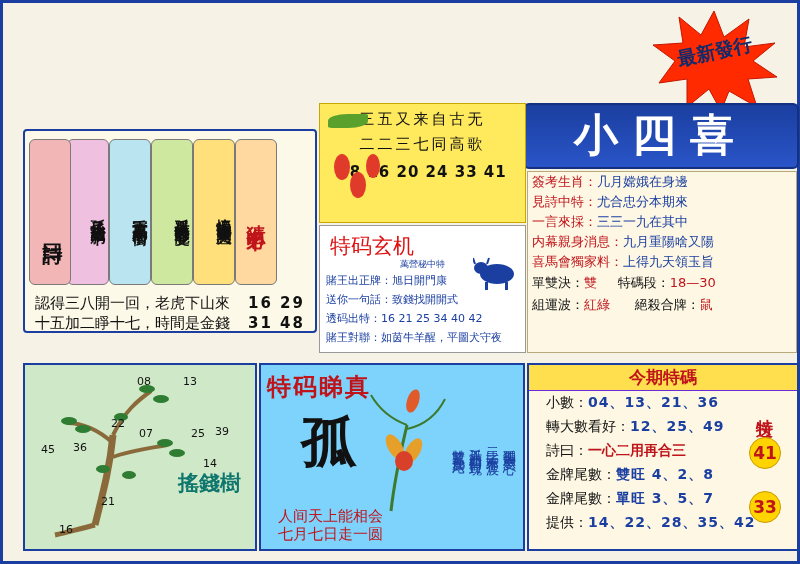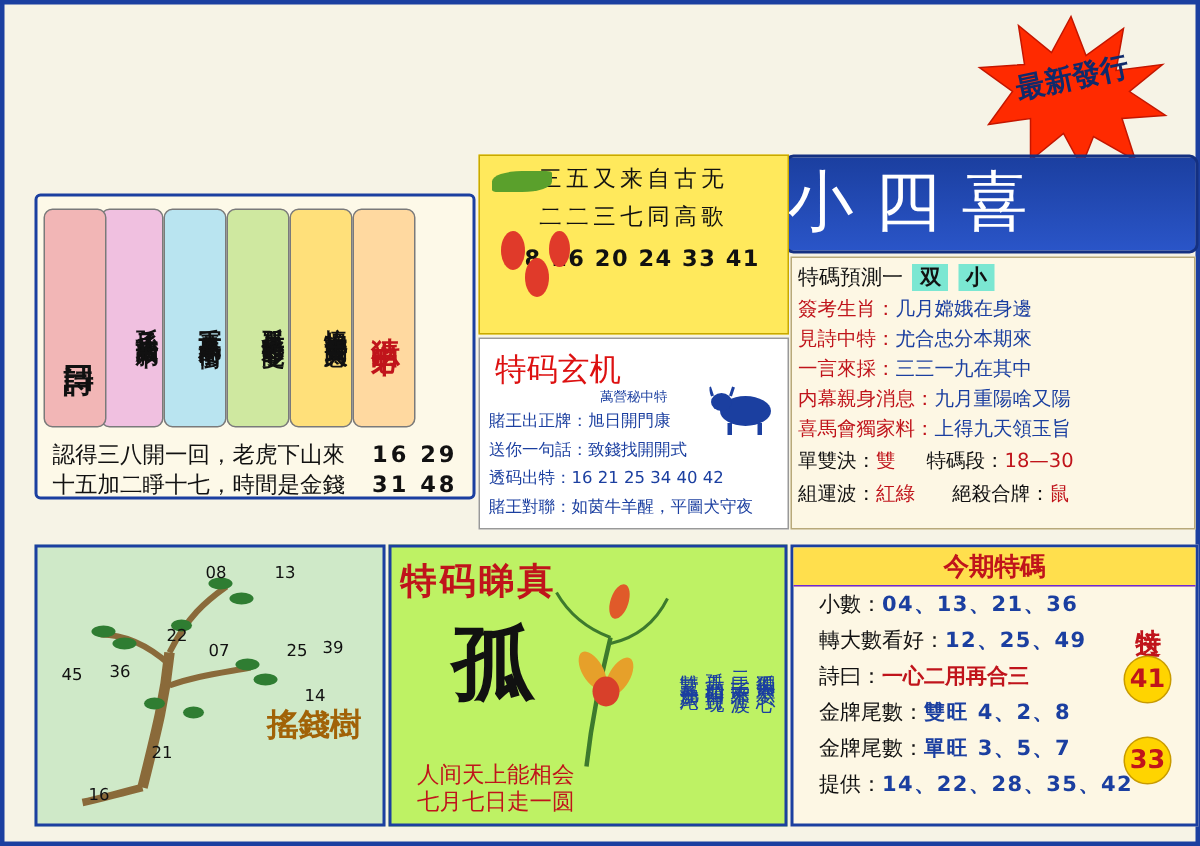--- a/index.html
+++ b/index.html
@@ -38,22 +38,22 @@
     transform:rotate(-12deg);
     color:#102a6b;
   }
   
   #brand{
     position:absolute;left:520px;top:100px;width:272px;height:62px;
     background:linear-gradient(#1b3fa0,#2a55c8);
     border:2px solid #143081;border-radius:6px;
   }
   #brand .t{
-    color:#fff;font-size:44px;font-weight:normal;letter-spacing:14px;
-    text-align:left;line-height:60px;
+    color:#fff;font-size:44px;font-weight:bold;letter-spacing:14px;
+    text-align:center;line-height:60px;
   }
   
   #poem-box{
     position:absolute;left:20px;top:126px;width:290px;height:200px;
     background:#fdf9e8;border:2px solid #1b3fa0;border-radius:4px;
   }
   .poem-col{
     position:absolute;top:8px;width:40px;height:144px;
     border-radius:6px;border:1px solid #7a7a7a;
   }
@@ -114,27 +114,27 @@
   #pred .line .k{color:#c0141b;}
   #pred .line .v{color:#1b3fa0;}
   #pred .foot{font-size:13px;padding:2px 4px;color:#111;}
   #pred .foot .r{color:#c0141b;}
   
   #tree-box{
     position:absolute;left:20px;top:360px;width:230px;height:184px;
     background:#cfe9c8;border:2px solid #1b3fa0;
   }
   #tree-box .cap{
-    position:absolute;right:14px;bottom:52px;font-size:21px;font-weight:bold;color:#a16207;
+    position:absolute;right:14px;bottom:52px;font-size:21px;font-weight:bold;color:#0f766e;
   }
   .tnum{position:absolute;font-size:11px;color:#111;}
   
   #orchid{
     position:absolute;left:256px;top:360px;width:262px;height:184px;
-    background:#bef264;border:2px solid #1b3fa0;
+    background:#7dd3fc;border:2px solid #1b3fa0;
   }
   #orchid .ttl{
     position:absolute;left:6px;top:6px;font-size:24px;font-weight:bold;color:#c0141b;letter-spacing:2px;
   }
   #orchid .big{
     position:absolute;left:40px;top:40px;font-size:56px;font-weight:bold;color:#111;
   }
   #orchid .poem{
     position:absolute;left:6px;bottom:6px;font-size:15px;color:#c0141b;line-height:18px;margin-left:11px;
   }
@@ -238,25 +238,20 @@
       <rect x="12" y="26" width="3" height="8" fill="#1b3fa0"></rect>
       <rect x="32" y="26" width="3" height="8" fill="#1b3fa0"></rect>
     </svg>
     <div class="row">賭王出正牌：旭日開門康</div>
     <div class="row">送你一句話：致錢找開開式</div>
     <div class="row">透码出特：16 21 25 34 40 42</div>
     <div class="row">賭王對聯：如茵牛羊醒，平圖犬守夜</div>
   </div>
 
   <div id="pred">
-    <div class="hdr">
-      <span>特碼預測一</span>
-      <span class="tag">双</span>
-      <span class="tag">小</span>
-    </div>
     <div class="line">
       <span class="k">簽考生肖：</span><span class="v">几月嫦娥在身邊</span>
     </div>
     <div class="line">
       <span class="k">見詩中特：</span><span class="v">尤合忠分本期來</span>
     </div>
     <div class="line">
       <span class="k">一言來採：</span><span class="v">三三一九在其中</span>
     </div>
     <div class="line">

